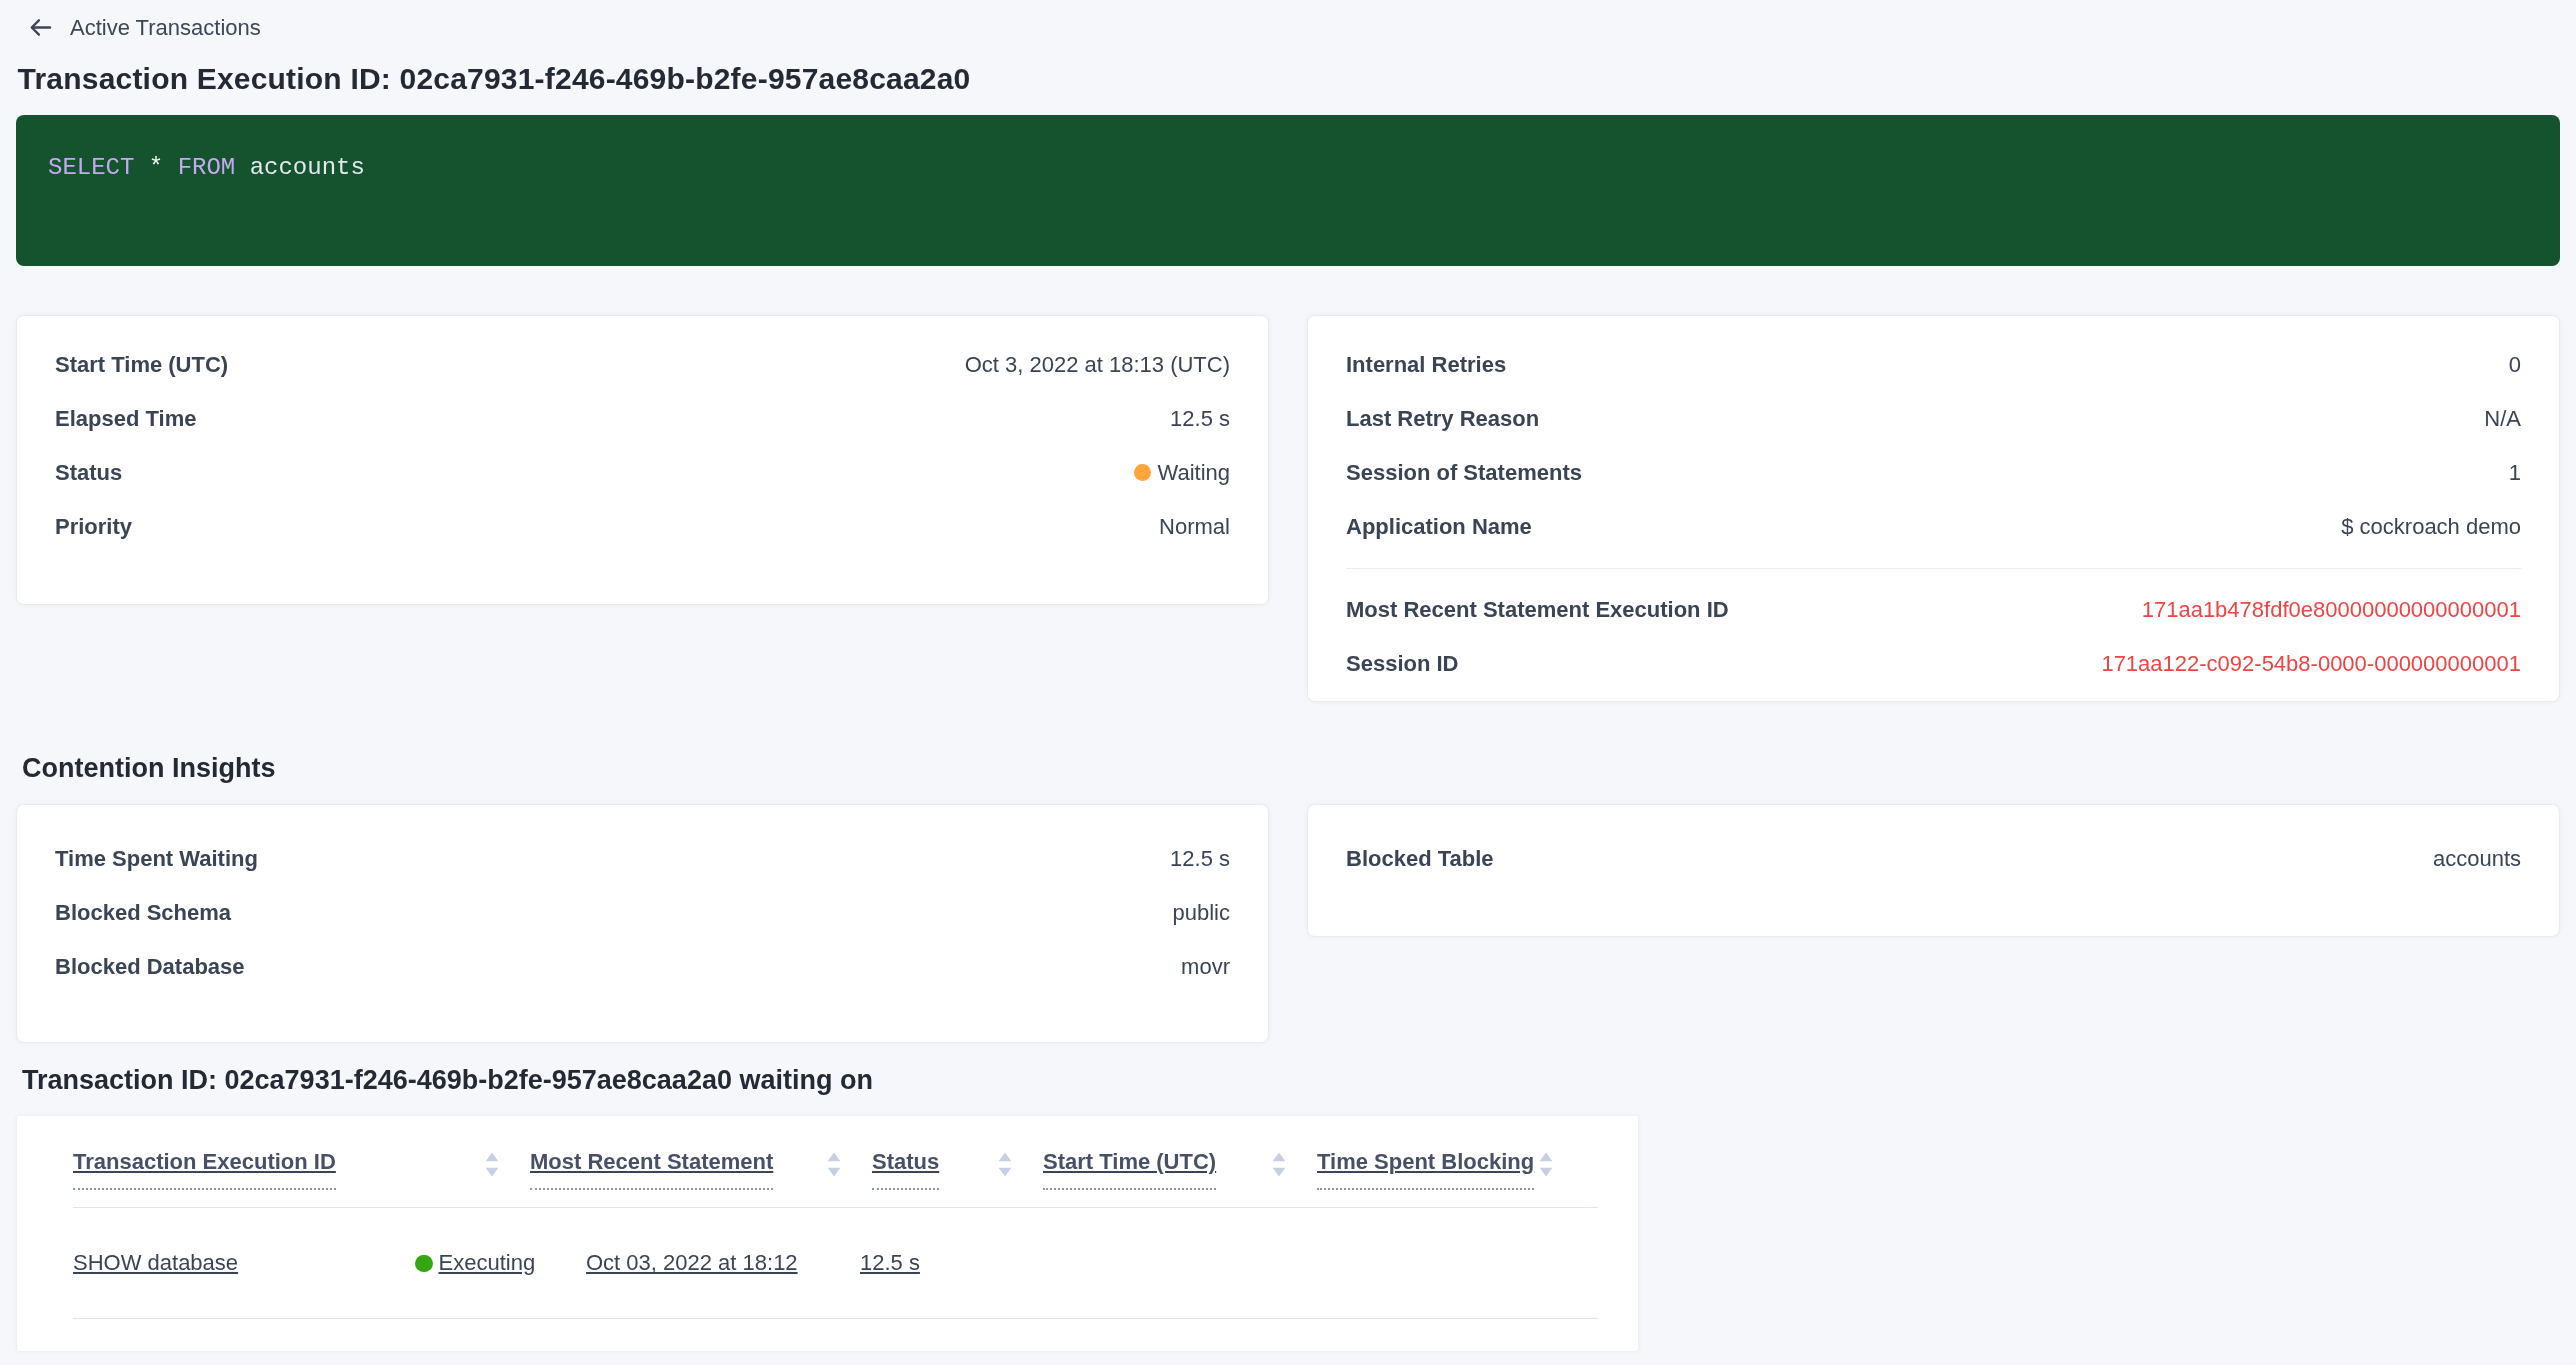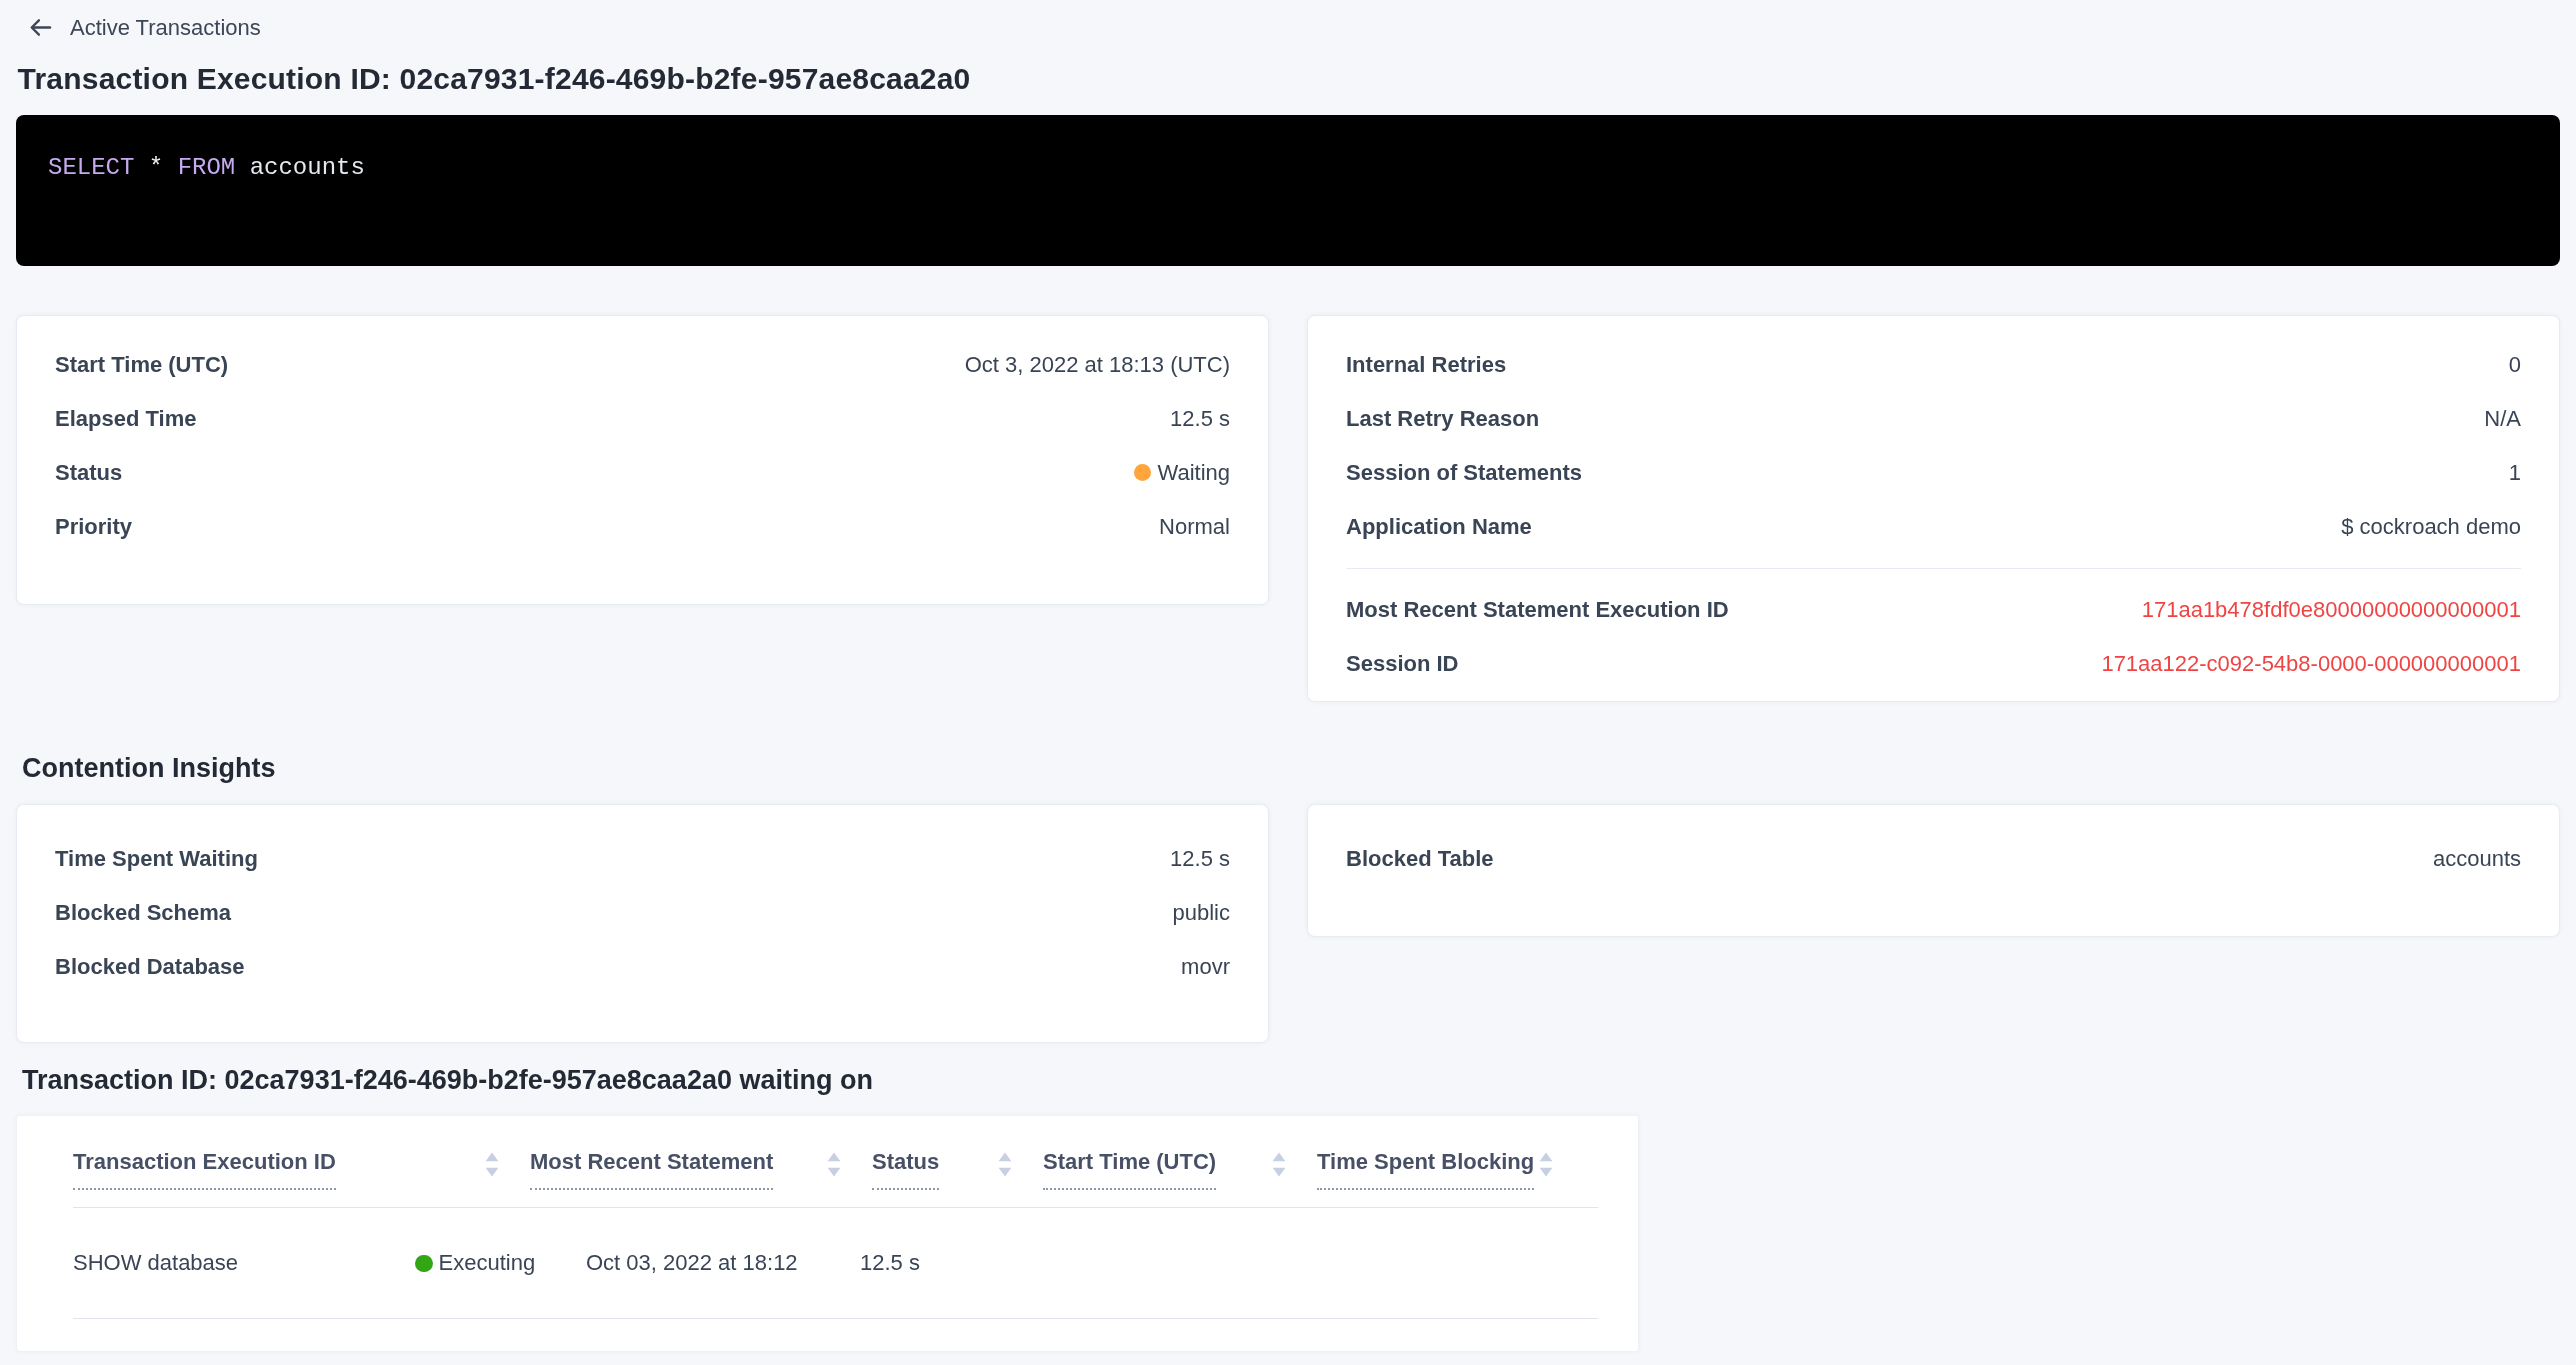--- a/index.html
+++ b/index.html
@@ -18,21 +18,21 @@
 
   
   .page-title {
     margin-top: 17.5px; margin-left: 1.6px;
     font-size: 30px; font-weight: 700; color: #242a35; letter-spacing: 0.2px;
   }
 
   
   .code-box {
     margin-top: 19px; height: 151px; width: 2544px;
-    background: #000000; border-radius: 8px;
+    background: #14532d; border-radius: 8px;
     padding: 38px 32px 0 32px;
     font-family: "Liberation Mono", "DejaVu Sans Mono", monospace;
     font-size: 24px; line-height: 30px; color: #e4e8ef;
     white-space: pre;
   }
   .code-box .kw { color: #c5aaf0; }
   .code-box .op { color: #f0f2f7; }
 
   
   .cards-row { display: flex; gap: 38px; align-items: flex-start; }
@@ -62,20 +62,21 @@
   }
   .row-2 { margin-top: 20.7px; }
   .waiting-heading { margin-top: 22px; }
 
   
   .table-card {
     margin-top: 19px; width: 1623px; min-height: 232px;
     background: #ffffff; border: 0.8px solid #eef1f6; border-radius: 3.2px;
     box-shadow: 0 0 4.8px rgba(36, 42, 53, 0.04);
     padding: 0 40px 32px 56px;
+    text-decoration: underline;
   }
   .t-header { display: flex; border-bottom: 1.6px solid #e0e5ec; padding-top: 32px; }
   .t-row { display: flex; border-bottom: 1.6px solid #e0e5ec; }
   .t-col-1 { width: 457px; }
   .t-col-2 { width: 342px; }
   .t-col-3 { width: 171px; }
   .t-col-4 { width: 274px; }
   .t-col-5 { width: 267px; }
   .th-cell {
     display: flex; align-items: flex-start; justify-content: space-between;

